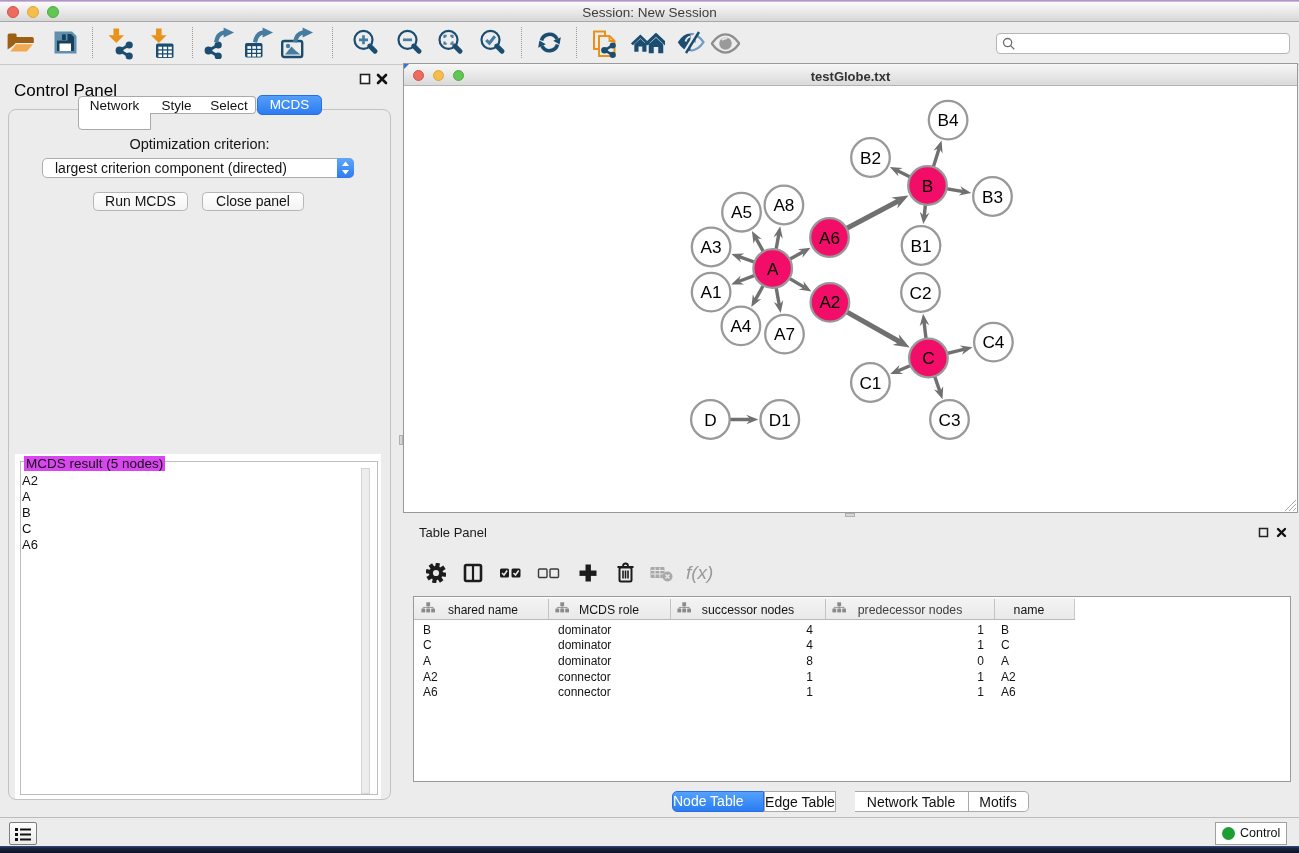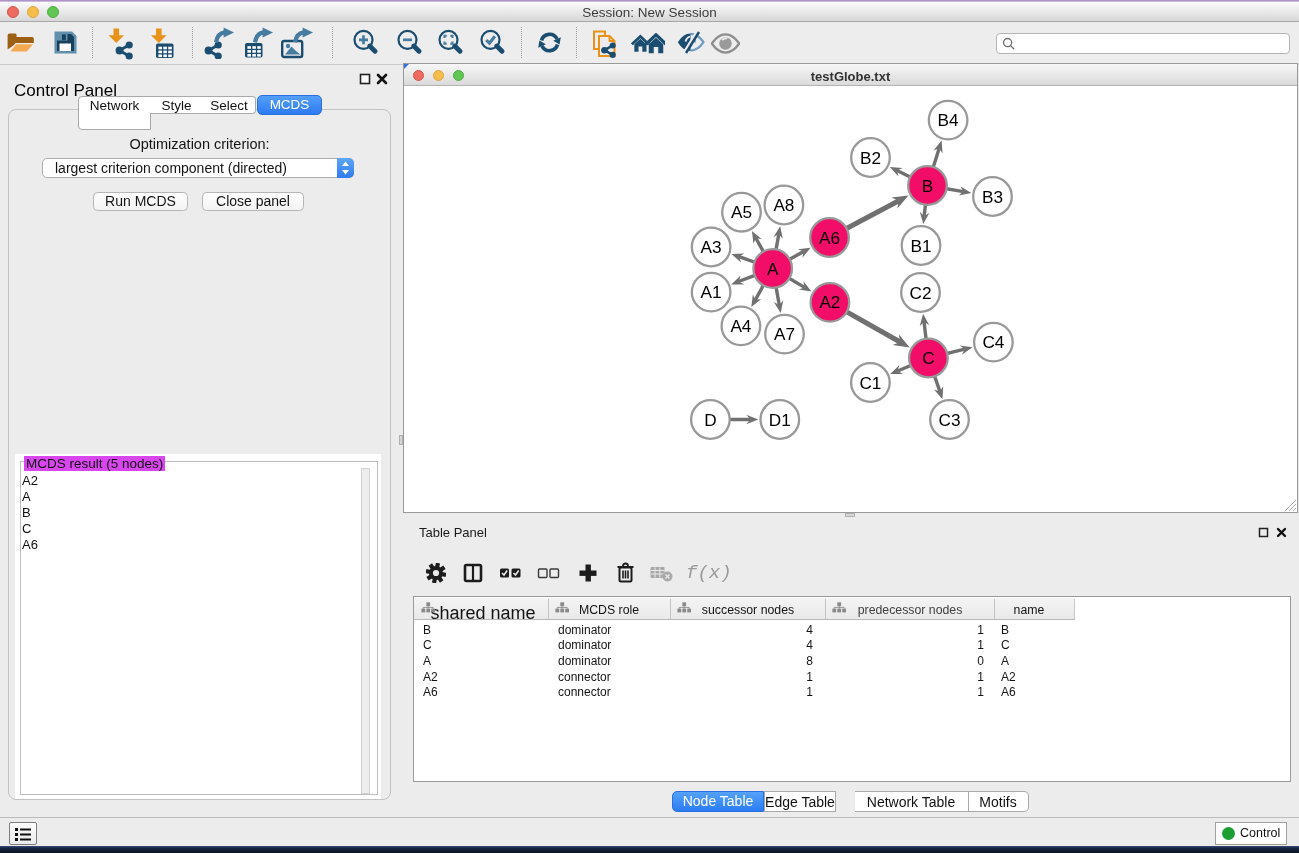--- a/index.html
+++ b/index.html
@@ -370,25 +370,25 @@
     <rect x="0.5" y="2" width="14" height="11" rx="1" fill="#a9a9a9"></rect>
     <g stroke="#e9e9e9" stroke-width="1">
       <line x1="1" y1="5.5" x2="14" y2="5.5"></line>
       <line x1="1" y1="9" x2="14" y2="9"></line>
       <line x1="5" y1="2.5" x2="5" y2="12.5"></line>
       <line x1="9.8" y1="2.5" x2="9.8" y2="12.5"></line>
     </g>
     <circle cx="17.5" cy="11.5" r="5" fill="#a9a9a9"></circle>
     <path d="M15.5 9.5 L19.5 13.5 M19.5 9.5 L15.5 13.5" stroke="#e9e9e9" stroke-width="1.4"></path>
   </svg>
-<div class="abs" style="left:686px;top:562px;font-family:Liberation Mono, monospace;font-style:italic;font-size:19px;color:#9a9a9a">f(x)</div>
+<div class="abs" style="left:686px;top:562px;font-family:Liberation Sans, sans-serif;font-style:italic;font-size:19px;color:#9a9a9a">f(x)</div>
 
 <div class="abs" style="left:413px;top:595.5px;width:878px;height:186.5px;background:#fff;border:1px solid #9a9a9a"></div>
 <div class="abs" style="left:414px;top:597.5px;width:661px;height:22px;background:linear-gradient(#f4f4f4,#e9e9e9);border-bottom:1px solid #b9b9b9"></div>
-<div class="abs" style="left:413px;top:602.5px;width:140px;text-align:center;font-size:18px;color:#141414">shared name</div>
+<div class="abs" style="left:413px;top:602.5px;width:140px;text-align:center;font-size:12px;color:#141414">shared name</div>
 <svg class="abs" style="left:420.5px;top:602px" width="15" height="12" viewBox="0 0 15 12">
     <g fill="#8a8a8a">
       <rect x="5.3" y="0.3" width="3.8" height="3.8"></rect>
       <rect x="0.4" y="6.6" width="3.8" height="3.8"></rect>
       <rect x="5.3" y="6.6" width="3.8" height="3.8"></rect>
       <rect x="10.2" y="6.6" width="3.8" height="3.8"></rect>
     </g>
     <path d="M7.2 4.1 L7.2 6.6 M2.3 6.6 L2.3 5.4 L12.1 5.4 L12.1 6.6" fill="none" stroke="#8a8a8a" stroke-width="0.9"></path>
   </svg>
 <div class="abs" style="left:548px;top:599px;width:1px;height:20px;background:#c3c3c3"></div>
@@ -446,21 +446,21 @@
 <div class="abs" style="left:558px;top:669.7px;font-size:12px;color:#141414">connector</div>
 <div class="abs" style="left:713px;top:669.7px;width:100px;text-align:right;font-size:12px;color:#141414">1</div>
 <div class="abs" style="left:884px;top:669.7px;width:100px;text-align:right;font-size:12px;color:#141414">1</div>
 <div class="abs" style="left:1001px;top:669.7px;font-size:12px;color:#141414">A2</div>
 <div class="abs" style="left:423px;top:685.4px;font-size:12px;color:#141414">A6</div>
 <div class="abs" style="left:558px;top:685.4px;font-size:12px;color:#141414">connector</div>
 <div class="abs" style="left:713px;top:685.4px;width:100px;text-align:right;font-size:12px;color:#141414">1</div>
 <div class="abs" style="left:884px;top:685.4px;width:100px;text-align:right;font-size:12px;color:#141414">1</div>
 <div class="abs" style="left:1001px;top:685.4px;font-size:12px;color:#141414">A6</div>
 
-<div class="abs" style="left:672px;top:791px;width:92px;height:21px;background:linear-gradient(#55a2f9,#2a7cf3);border:1px solid #2a6fe0;border-radius:5px 0 0 5px;color:#fff;text-align:center;font-size:14px;line-height:19px">Node Table</div>
+<div class="abs" style="left:672px;top:791px;width:92px;height:21px;background:linear-gradient(#55a2f9,#2a7cf3);border:1px solid #2a6fe0;border-radius:5px 0 0 5px;color:#fff;font-size:14px;line-height:19px">Node Table</div>
 <div class="tabw" style="left:764px;top:791px;width:72px;height:21px;line-height:19px;font-size:14px">Edge Table</div>
 <div class="tabw" style="left:854.5px;top:791px;width:114px;height:21px;border-left:none;line-height:19px;font-size:14px">Network Table</div>
 <div class="tabw" style="left:968.5px;top:791px;width:60px;height:21px;border-left:none;border-radius:0 5px 5px 0;line-height:19px;font-size:14px">Motifs</div>
 
 <div class="abs" style="left:0;top:817px;width:1299px;height:29px;background:#ececec;border-top:1px solid #bcbcbc"></div>
 <div class="abs" style="left:9px;top:822px;width:28px;height:23px;background:linear-gradient(#fdfdfd,#ebebeb);border:1px solid #7d7d7d;border-radius:2px"></div>
 <svg class="abs" style="left:15px;top:827px" width="16" height="14">
     <g fill="#111">
       <rect x="0" y="1" width="3" height="3"></rect>
       <rect x="0" y="6" width="3" height="3"></rect>

